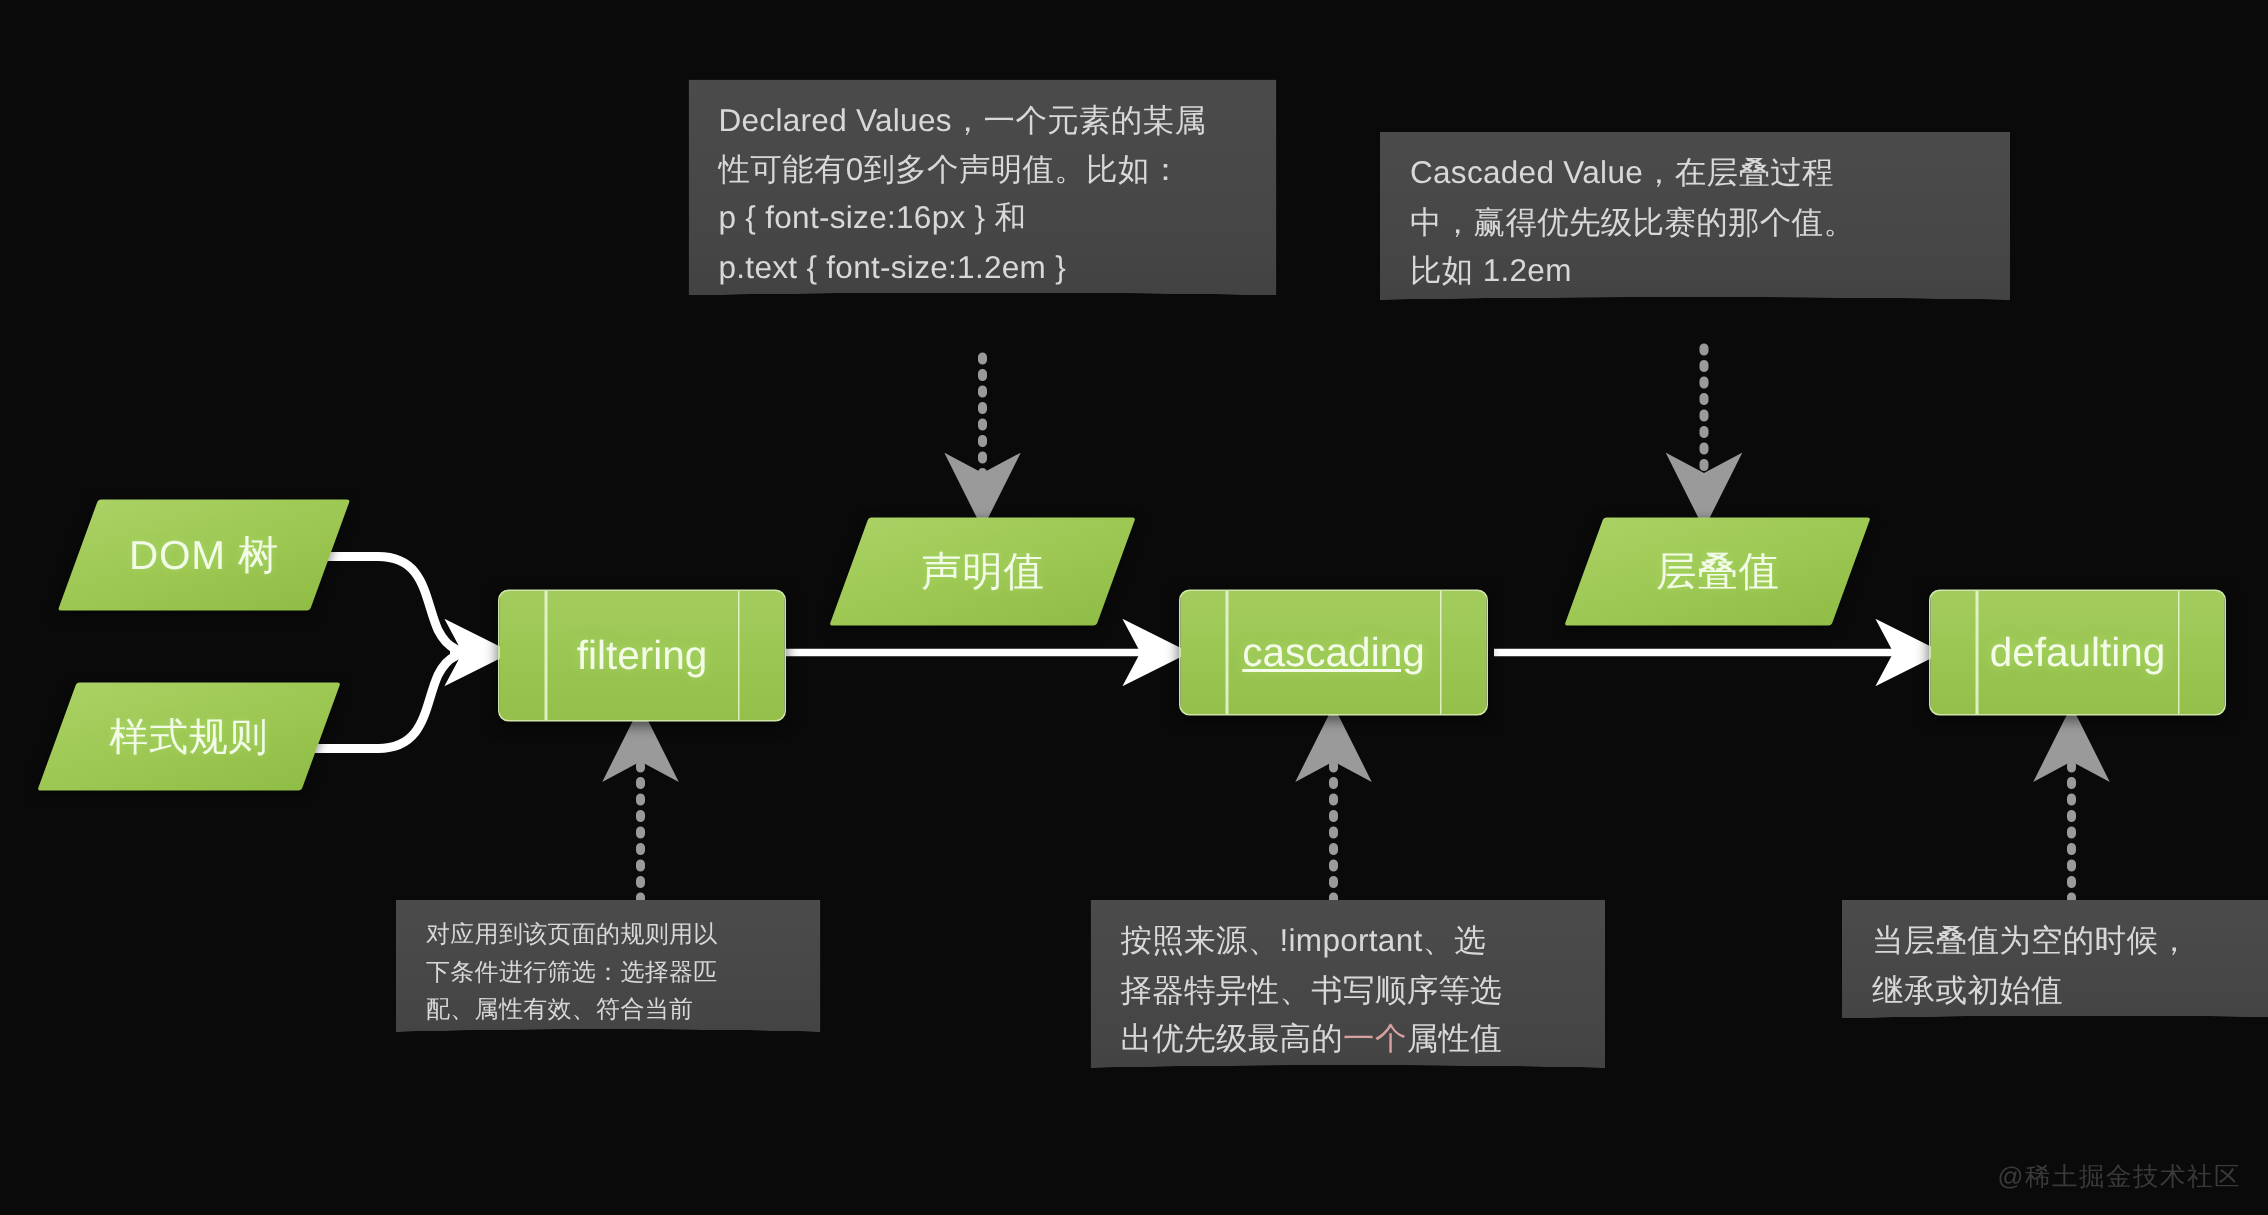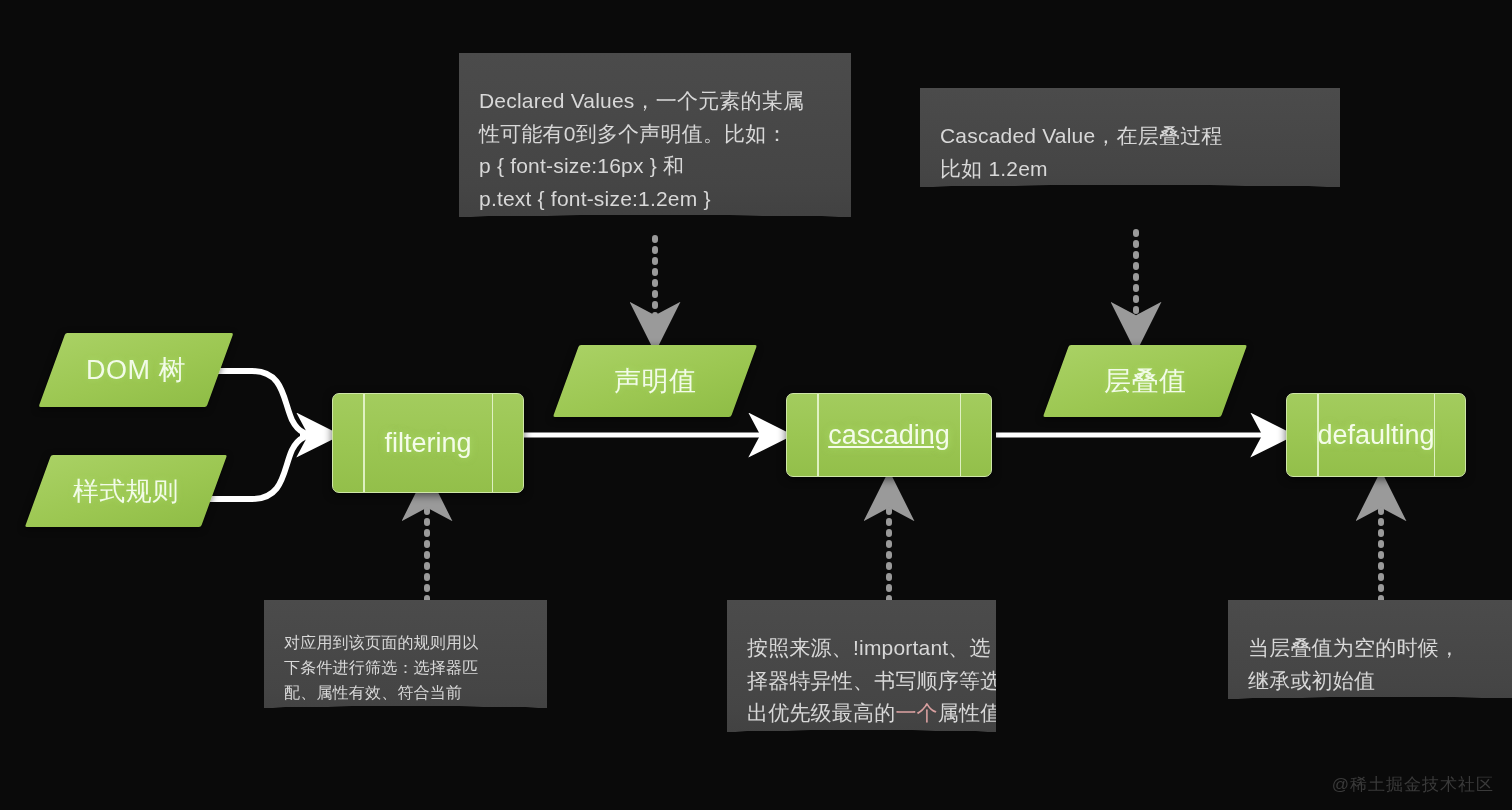--- a/index.html
+++ b/index.html
@@ -49,21 +49,21 @@
   }
   .proc::before { left: 30px; }
   .proc::after  { right: 30px; }
   .proc > span { position: relative; z-index: 2; }
 
   
   .note {
     position: absolute;
     background: linear-gradient(180deg,#4b4b4b 0%, #454545 70%, #3f3f3f 100%);
     color: #d8d8d8;
-    padding: 32px 20px 26px 20px;
+    padding: 12px 20px 26px 20px;
     line-height: 1.55;
     letter-spacing: .2px;
     -webkit-mask-image: radial-gradient(140% 26px at 50% 100%, transparent 99%, #000 100%);
             mask-image: radial-gradient(140% 26px at 50% 100%, transparent 99%, #000 100%);
     -webkit-mask-size: 100% 100%; mask-size: 100% 100%;
     -webkit-mask-repeat: no-repeat; mask-repeat: no-repeat;
     box-shadow: 0 3px 14px rgba(0,0,0,.6);
   }
   .note .ln { display:block; white-space: nowrap; }
   .note .hl { color: #d9a0a0; }
@@ -117,51 +117,52 @@
   </div>
 
   <div class="para" style="left:566px; top:345px; width:178px; height:72px; font-size:27px;">
     <span>声明值</span>
   </div>
 
   <div class="para" style="left:1056px; top:345px; width:178px; height:72px; font-size:27px;">
     <span>层叠值</span>
   </div>
 
-  <div class="proc" style="left:332px; top:393px; width:192px; height:100px; font-size:27px;">
+  <div class="proc" style="left:332px; top:393px; width:192px; height:88px; font-size:27px;">
     <span>filtering</span>
   </div>
 
   <div class="proc" style="left:786px; top:393px; width:206px; height:84px; font-size:27px;text-decoration:underline;">
     <span>cascading</span>
   </div>
 
-  <div class="proc" style="left:1286px; top:393px; width:180px; height:84px; font-size:27px;">
+  <div class="proc" style="left:1286px; top:393px; width:198px; height:84px; font-size:27px;">
     <span>defaulting</span>
   </div>
 
   <div class="note" style="left:459px; top:53px; width:392px; font-size:21px;">
     <span class="ln">Declared Values，一个元素的某属</span>
     <span class="ln">性可能有0到多个声明值。比如：</span>
     <span class="ln">p { font-size:16px } 和</span>
     <span class="ln">p.text { font-size:1.2em }</span>
   </div>
 
   <div class="note" style="left:920px; top:88px; width:420px; font-size:21px;">
     <span class="ln">Cascaded Value，在层叠过程</span>
+    <span class="ln">中，赢得优先级比赛的那个值。</span>
     <span class="ln">比如 1.2em</span>
   </div>
 
   <div class="note" style="left:264px; top:600px; width:283px; font-size:16px;font-family:Liberation Mono, monospace;">
     <span class="ln">对应用到该页面的规则用以</span>
     <span class="ln">下条件进行筛选：选择器匹</span>
     <span class="ln">配、属性有效、符合当前</span>
   </div>
 
-  <div class="note" style="left:727px; top:600px; width:269px; font-size:21px;">
+  <div class="note" style="left:727px; top:600px; width:343px; font-size:21px;">
     <span class="ln">按照来源、!important、选</span>
     <span class="ln">择器特异性、书写顺序等选</span>
     <span class="ln"><span>出优先级最高的</span><span class="hl">一个</span><span>属性值</span></span>
   </div>
 
   <div class="note" style="left:1228px; top:600px; width:328px; font-size:21px;">
     <span class="ln">当层叠值为空的时候，</span>
     <span class="ln">继承或初始值</span>
   </div>
 

